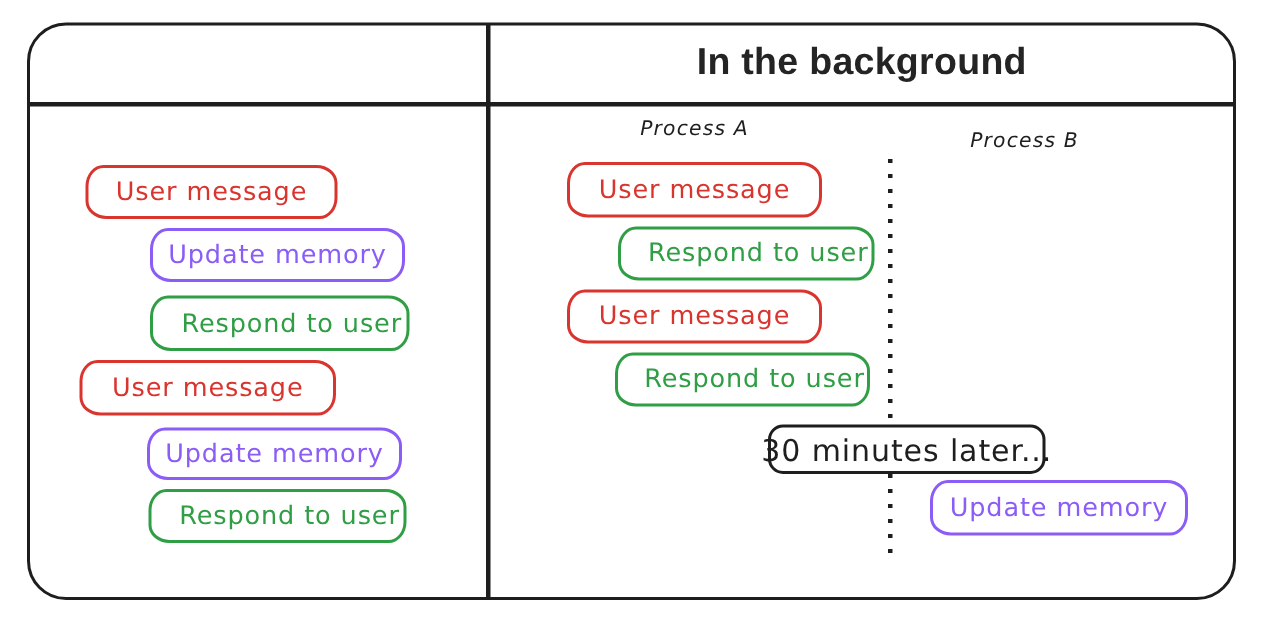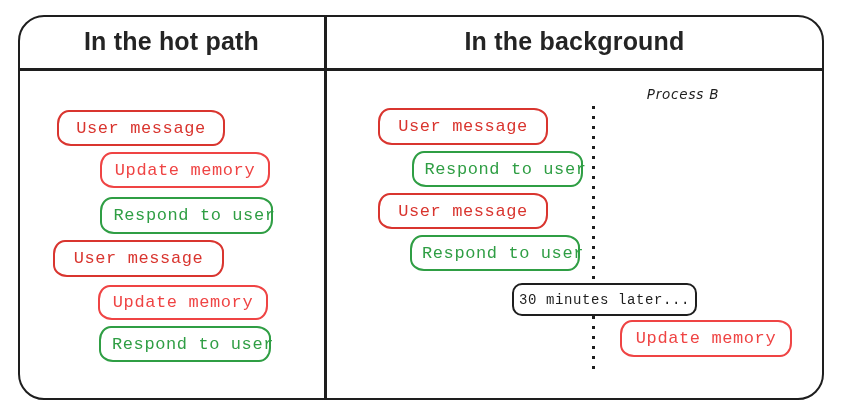--- a/index.html
+++ b/index.html
@@ -64,48 +64,47 @@
     display: flex;
     align-items: center;
     justify-content: center;
     background: #ffffff;
     border: 2.5px solid currentColor;
     border-radius: 12px 14px 12px 14px / 14px 12px 14px 12px;
     font-size: 17px;
     letter-spacing: 0.6px;
     z-index: 1;
     white-space: nowrap;
-    font-family: Liberation Mono, monospace;
   }
   .c-red   { color: #d9352f; }
-  .c-blue  { color: #ef4444; }
+  .c-blue  { color: #8b5cf6; }
   .c-green { color: #2f9e44; padding-left: 16px; }
   .c-ink   { color: #1e1e1e; }
-  .note    { border-radius: 10px; font-size: 14px; }
+  .note    { border-radius: 10px; font-size: 20px; }
 </style>
 </head>
 <body>
 
 <div class="canvas">
 
   <div class="frame"></div>
   <div class="vdivider"></div>
   <div class="hline"></div>
 
-  <div class="panel-title title-left">In the hot path</div>
 
   <div class="panel-title title-right">In the background</div>
 
   <div class="step c-red" style="left:57px;  top:110px; width:168px; height:36px">User message</div>
   <div class="step c-blue" style="left:100px; top:152px; width:170px; height:36px">Update memory</div>
   <div class="step c-green" style="left:100px; top:197px; width:173px; height:37px">Respond to user</div>
   <div class="step c-red" style="left:53px;  top:240px; width:171px; height:37px">User message</div>
   <div class="step c-blue" style="left:98px;  top:285px; width:170px; height:35px">Update memory</div>
   <div class="step c-green" style="left:99px;  top:326px; width:172px; height:36px">Respond to user</div>
 
+  <div class="process-label" style="left:413px; top:78px;">Process A</div>
   <div class="process-label" style="left:633px; top:71px;margin-top:15px;">Process B</div>
   <div class="dotted-line"></div>
 
   <div class="step c-red" style="left:378px; top:108px; width:170px; height:37px">User message</div>
   <div class="step c-green" style="left:412px; top:151px; width:171px; height:36px">Respond to user</div>
   <div class="step c-red" style="left:378px; top:193px; width:170px; height:36px">User message</div>
   <div class="step c-green" style="left:410px; top:235px; width:170px; height:36px">Respond to user</div>
 
   <div class="step c-ink note" style="left:512px; top:283px; width:185px; height:33px">30 minutes later...</div>
 

